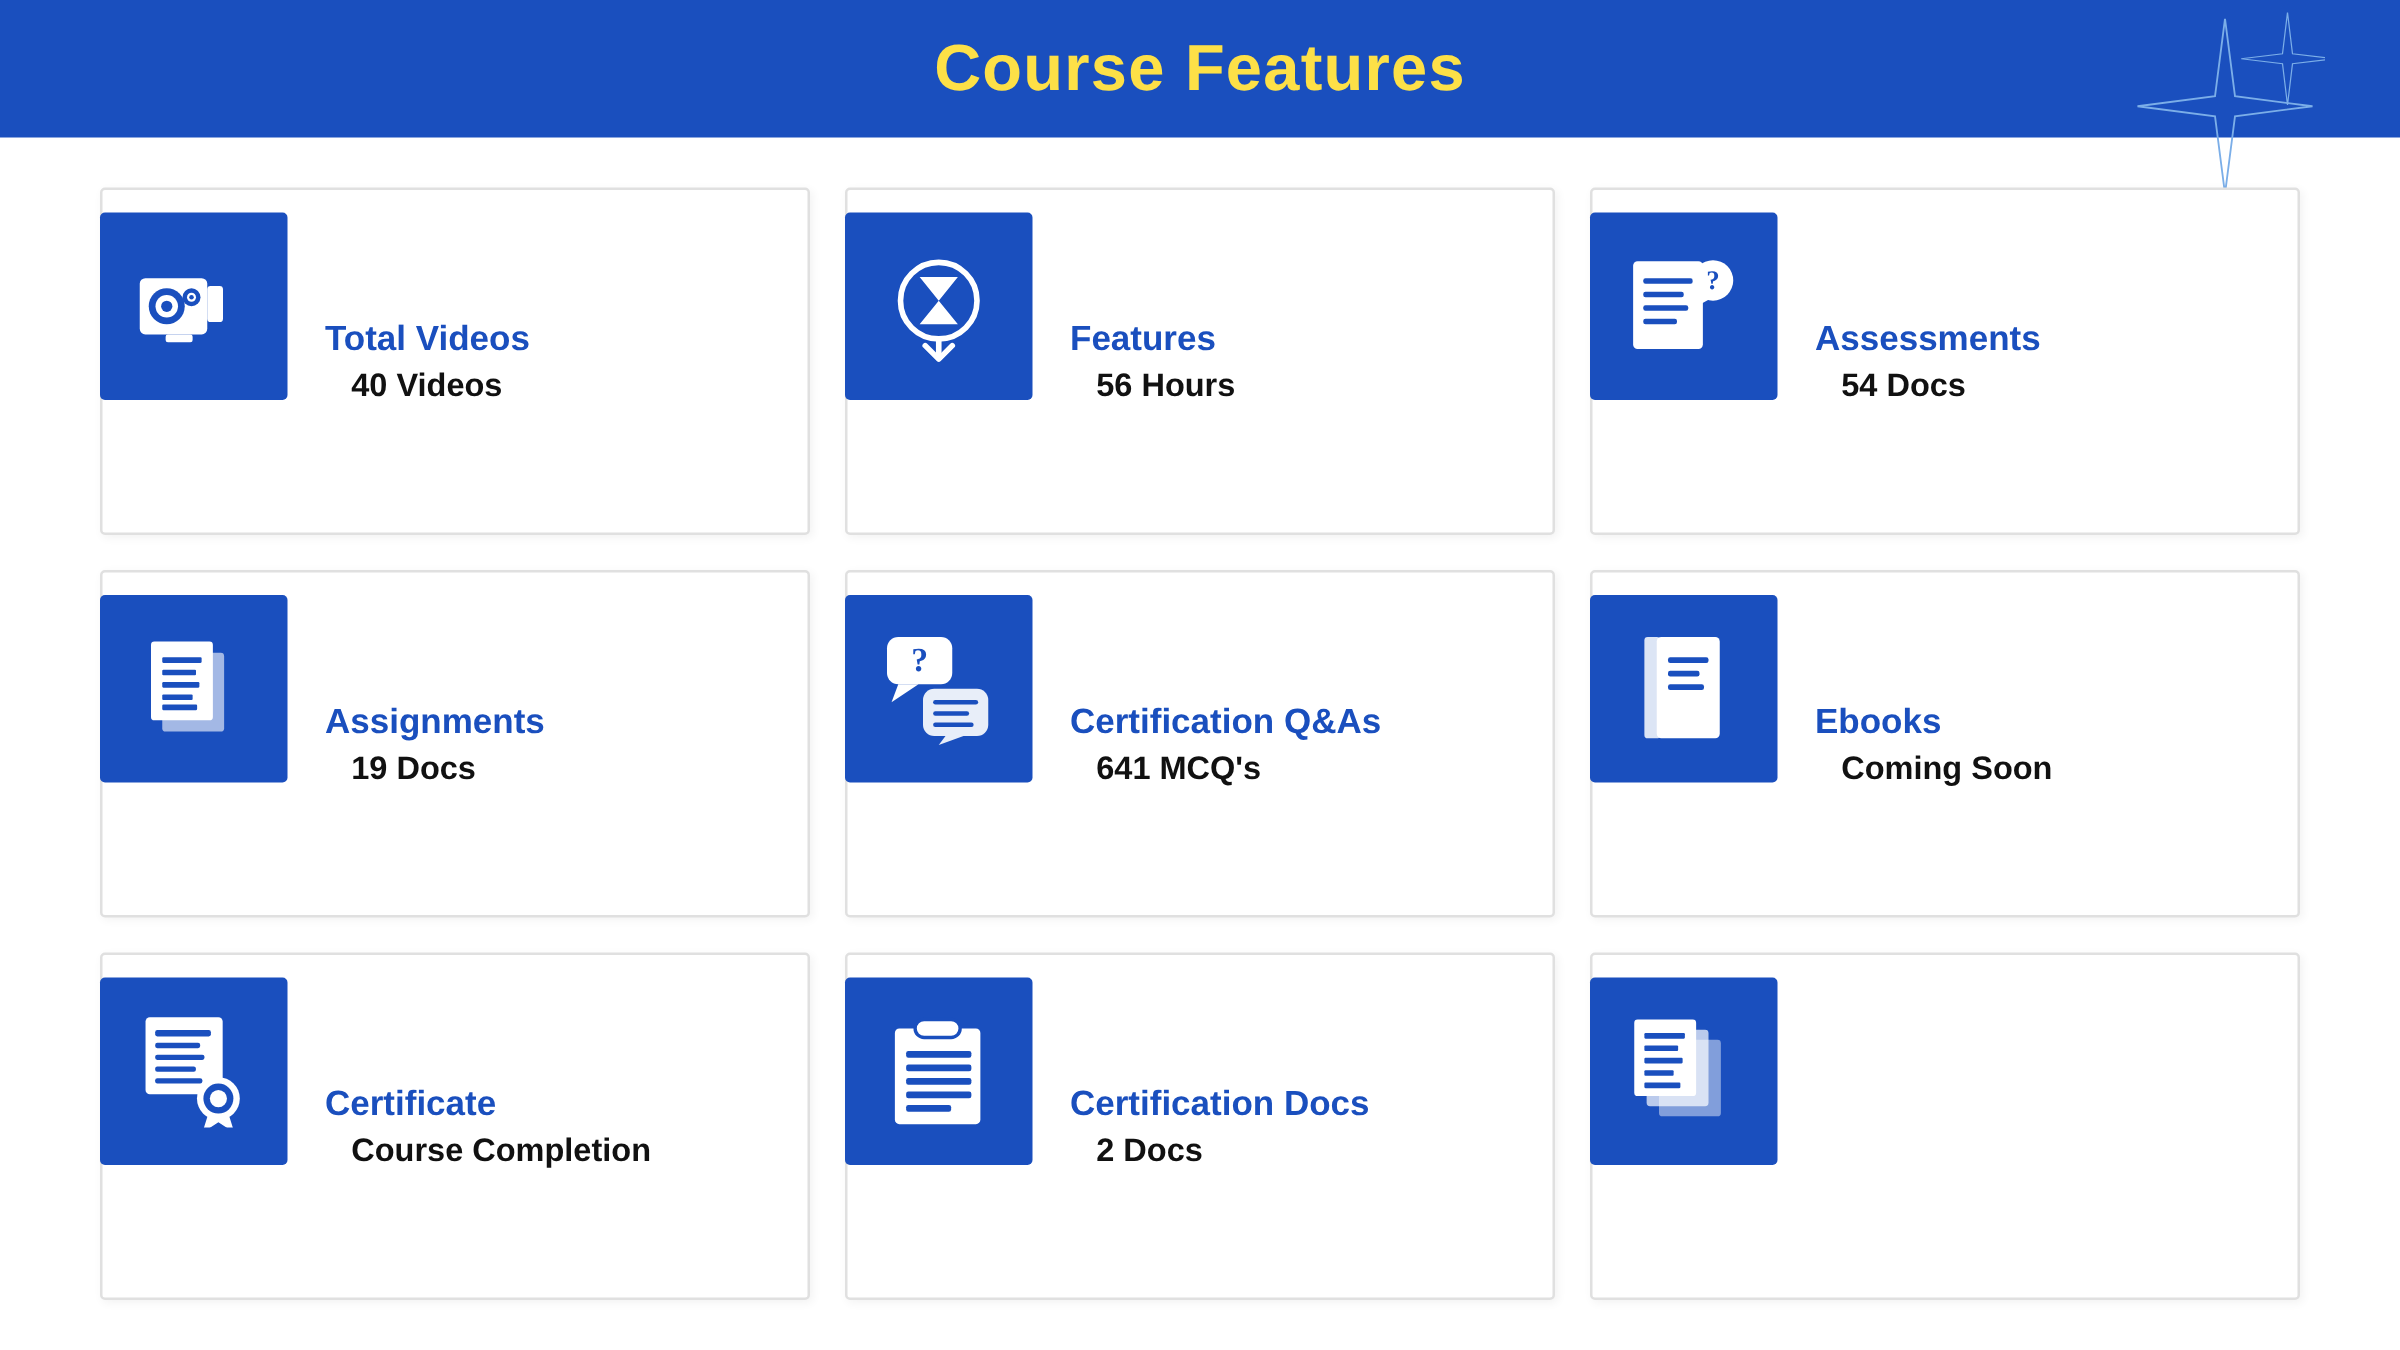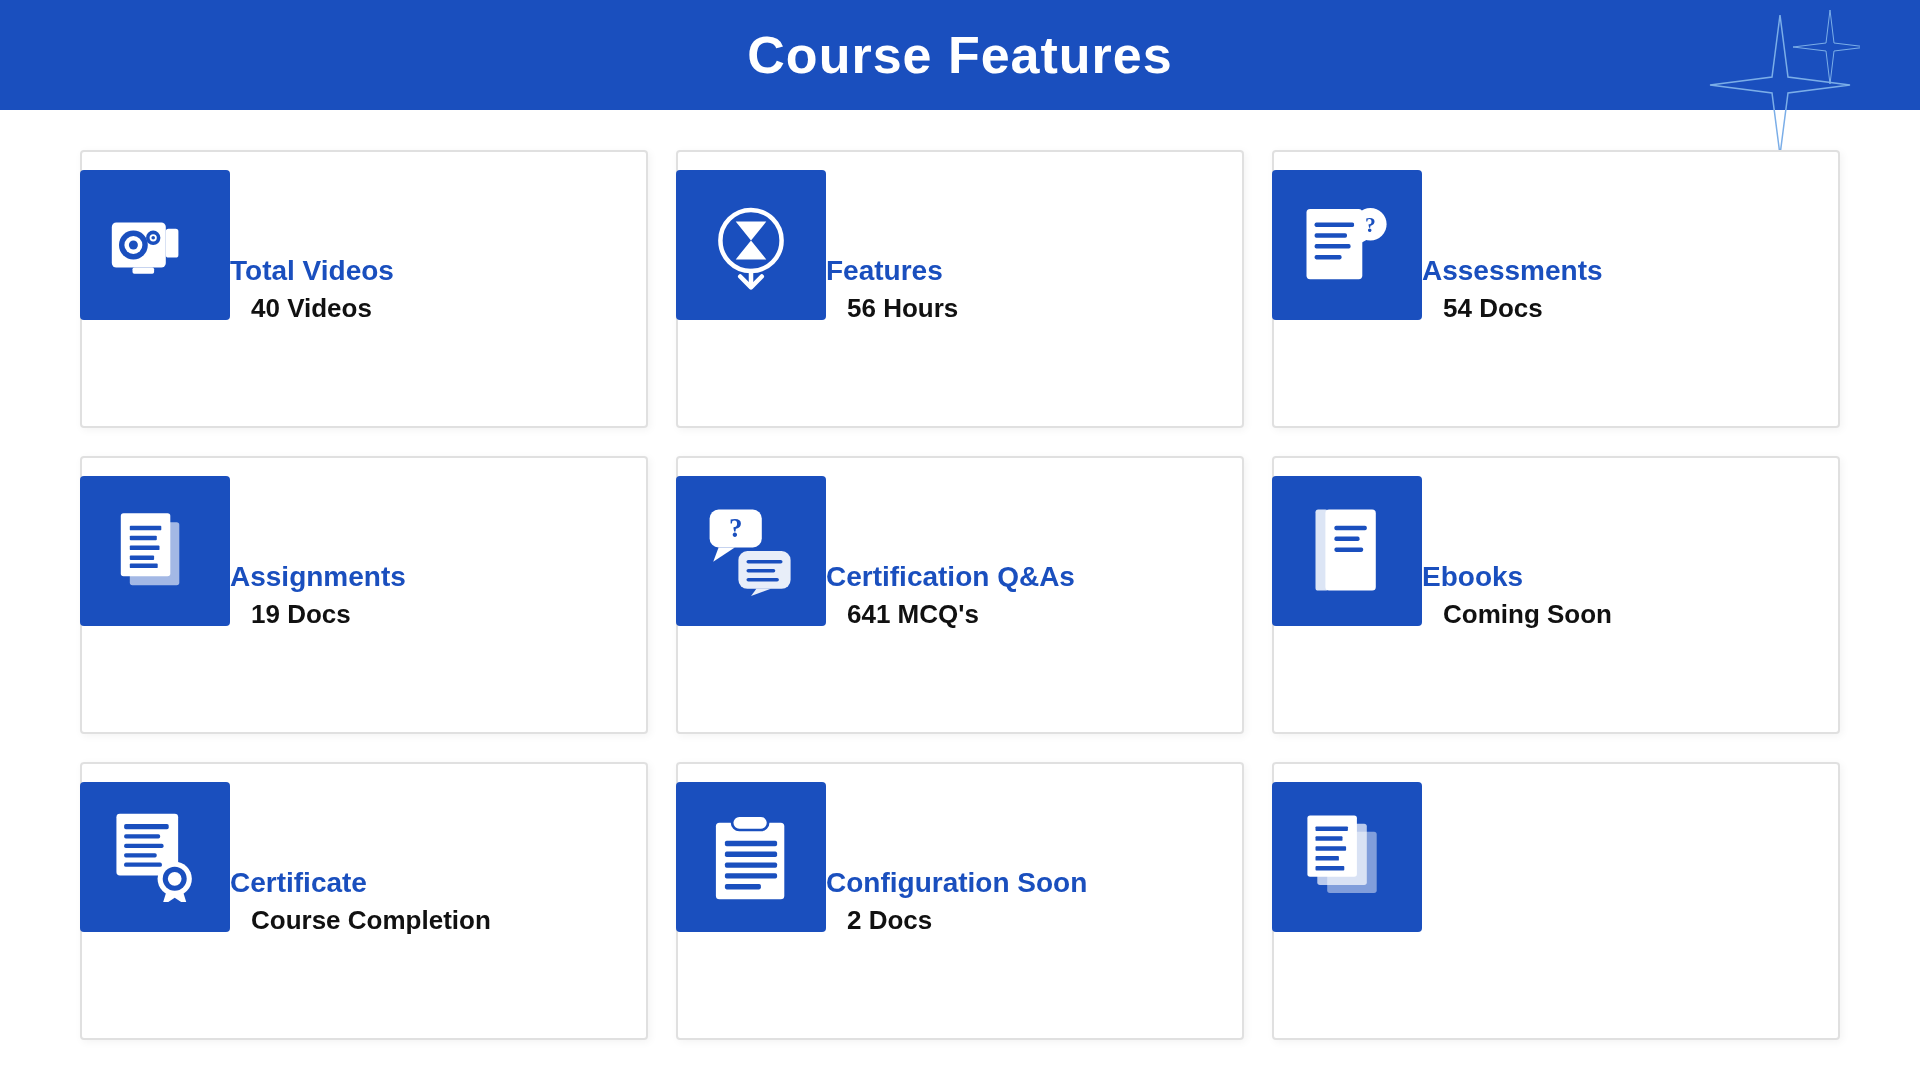--- a/index.html
+++ b/index.html
@@ -15,21 +15,21 @@
       background: #1a4fbe;
       width: 100%;
       height: 110px;
       display: flex;
       align-items: center;
       justify-content: center;
       position: relative;
     }
 
     .header-title {
-      color: #ffffff;
+      color: #fde047;
       font-size: 52px;
       font-weight: 900;
       letter-spacing: 1px;
     }
 
     .star-decoration {
       position: absolute;
       right: 60px;
       top: 5px;
       width: 160px;
@@ -71,20 +71,21 @@
       align-self: stretch;
     }
 
     .icon-box svg {
       width: 90px;
       height: 90px;
       fill: white;
     }
 
     .card-text {
+      padding-left: 30px;
     }
 
     .card-title {
       color: #1a4fbe;
       font-size: 28px;
       font-weight: 900;
       margin-bottom: 6px;
     }
 
     .card-subtitle {
@@ -265,21 +266,21 @@
           <rect x="24" y="4" width="40" height="16" rx="8" fill="white" stroke="#1a4fbe" stroke-width="3"></rect>
 
           <rect x="16" y="32" width="58" height="6" rx="2" fill="#1a4fbe"></rect>
           <rect x="16" y="44" width="58" height="6" rx="2" fill="#1a4fbe"></rect>
           <rect x="16" y="56" width="58" height="6" rx="2" fill="#1a4fbe"></rect>
           <rect x="16" y="68" width="58" height="6" rx="2" fill="#1a4fbe"></rect>
           <rect x="16" y="80" width="40" height="6" rx="2" fill="#1a4fbe"></rect>
         </svg>
       </div>
       <div class="card-text">
-        <div class="card-title">Configuration Soon</div>
+        <div class="card-title">Certification Docs</div>
         <div class="card-subtitle">2 Docs</div>
       </div>
     </div>
 
     <div class="feature-card">
       <div class="icon-box">
         <svg viewBox="0 0 100 100" width="90" height="90">
 
           <rect x="28" y="22" width="55" height="68" rx="3" fill="white" opacity="0.45"></rect>
 

